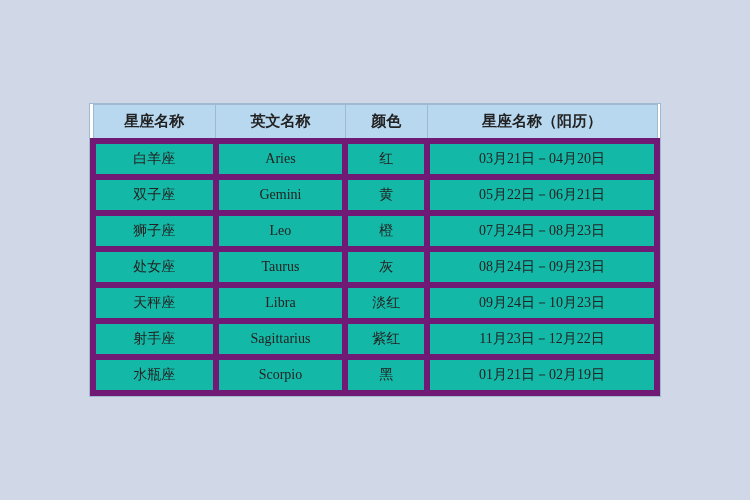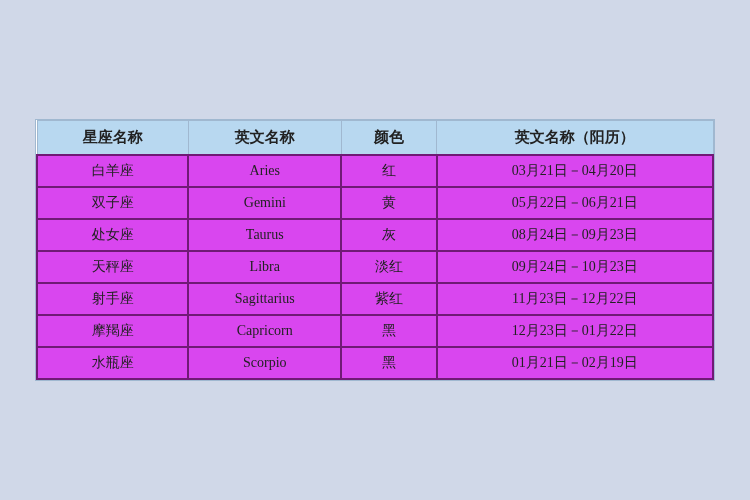--- a/index.html
+++ b/index.html
@@ -8,95 +8,95 @@
       height: 500px;
       background: #d0d8e8;
       display: flex;
       align-items: center;
       justify-content: center;
       font-family: "SimSun", "宋体", serif;
     }
     .table-container {
       background: #ffffff;
       border: 1px solid #a0b8d0;
-      width: 680px;
+      width: 572px;
     }
     table {
       width: 100%;
       border-collapse: collapse;
     }
     thead tr th {
       background: #b8d8f0;
       border: 1px solid #a0b8d0;
       padding: 7px 10px;
       text-align: center;
       font-size: 15px;
       font-weight: bold;
       color: #222;
     }
     tbody tr td {
-      border: 2px solid #701a75;
+      border: 6px solid #701a75;
       padding: 6px 10px;
       text-align: center;
       font-size: 14px;
       color: #222;
-      background: #d946ef;
+      background: #14b8a6;
     }
   </style>
 </head>
 <body>
 
 <div class="table-container">
   <table>
     <thead>
       <tr>
       <th>星座名称</th>
           <th>英文名称</th>
           <th>颜色</th>
-          <th>英文名称（阳历）</th>
+          <th>星座名称（阳历）</th>
         </tr>
     </thead>
     <tbody>
     <tr>
           <td>白羊座</td>
           <td>Aries</td>
           <td>红</td>
           <td>03月21日－04月20日</td>
         </tr>
         <tr>
           <td>双子座</td>
           <td>Gemini</td>
           <td>黄</td>
           <td>05月22日－06月21日</td>
+        </tr>
+        <tr>
+          <td>狮子座</td>
+          <td>Leo</td>
+          <td>橙</td>
+          <td>07月24日－08月23日</td>
         </tr>
         <tr>
           <td>处女座</td>
           <td>Taurus</td>
           <td>灰</td>
           <td>08月24日－09月23日</td>
         </tr>
         <tr>
           <td>天秤座</td>
           <td>Libra</td>
           <td>淡红</td>
           <td>09月24日－10月23日</td>
         </tr>
         <tr>
           <td>射手座</td>
           <td>Sagittarius</td>
           <td>紫红</td>
           <td>11月23日－12月22日</td>
         </tr>
         <tr>
-          <td>摩羯座</td>
-          <td>Capricorn</td>
-          <td>黑</td>
-          <td>12月23日－01月22日</td>
-        </tr>
-        <tr>
           <td>水瓶座</td>
           <td>Scorpio</td>
           <td>黑</td>
           <td>01月21日－02月19日</td>
         </tr>
       </tbody>
   </table>
 </div>
 
 </body></html>

